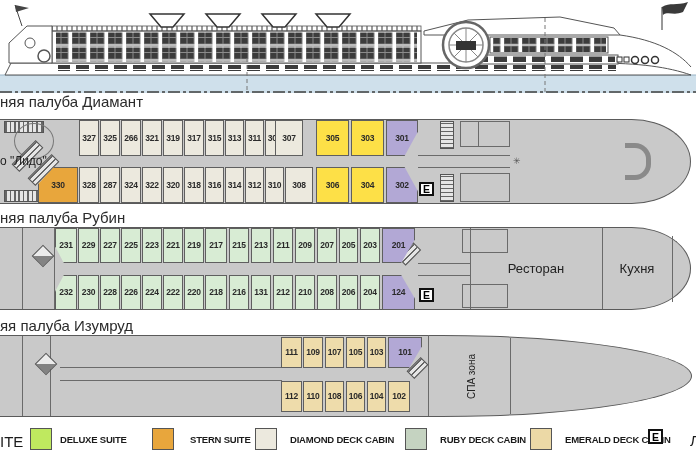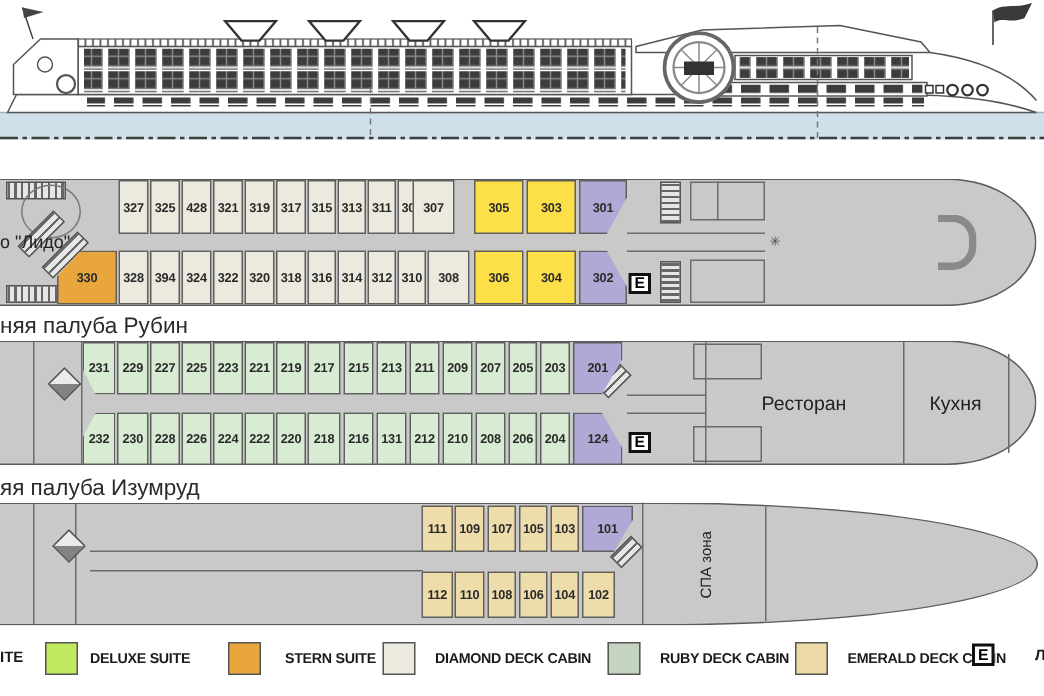--- a/index.html
+++ b/index.html
@@ -37,21 +37,21 @@
   .ebox{position:absolute;background:#fff;border:2px solid #101010;box-sizing:border-box;
         display:flex;align-items:center;justify-content:center;font-weight:700;font-size:10.5px;color:#000;z-index:4}
   
   .dtitle{position:absolute;left:0;font-size:15px;color:#2b2b2b;z-index:4;white-space:nowrap}
   .area-label{position:absolute;color:#222;z-index:4;white-space:nowrap}
   .vtext{position:absolute;writing-mode:vertical-rl;transform:rotate(180deg);text-align:center;
          font-size:10px;color:#222;z-index:4}
   
   .sw{position:absolute;width:22px;height:22px;border:1px solid #555;box-sizing:border-box;z-index:2}
   .lgl{position:absolute;font-size:9.5px;font-weight:700;color:#1b1b1b;letter-spacing:-0.2px;z-index:2;white-space:nowrap}
-  .frag{position:absolute;font-size:10px;font-weight:700;color:#1b1b1b;z-index:2;white-space:nowrap}
+  .frag{position:absolute;font-size:15px;font-weight:400;color:#1b1b1b;z-index:2;white-space:nowrap}
 </style>
 </head>
 <body>
 
 <div id="app">
 
   <svg width="696" height="97" viewBox="0 0 696 97" style="position:absolute;left:0;top:0;z-index:1">
     <defs>
       <pattern id="pw" width="18" height="15" patternUnits="userSpaceOnUse">
         <rect x="0" y="1" width="14" height="13" fill="#3c3c3c" stroke="#777" stroke-width="1"></rect>
@@ -102,20 +102,21 @@
         <line x1="454" y1="57" x2="478" y2="33"></line>
     </g>
     <rect x="456" y="41" width="20" height="9" fill="#333"></rect>
     <path d="M620 35 C656 40 678 52 691 67" fill="none" stroke="#555" stroke-width="1"></path>
     <line x1="662" y1="30" x2="662" y2="7" stroke="#333" stroke-width="1"></line>
     <path d="M662 7 C670 2 676 6 688 2 L683 12 C674 16 668 11 663 15 Z" fill="#3a3a3a"></path>
     <line x1="247" y1="58" x2="247" y2="92" stroke="#777" stroke-width="1" stroke-dasharray="4 3"></line>
     <line x1="545" y1="18" x2="545" y2="92" stroke="#777" stroke-width="1" stroke-dasharray="4 3"></line>
   </svg>
 
+  <div class="dtitle" style="top:93px">няя палуба Диамант</div>
   <div id="deck-diamond" class="deck"></div>
 
   <div class="hatch" style="left:4px;top:121px;width:40px;height:12px"></div>
   <div class="hatch" style="left:4px;top:190px;width:40px;height:12px"></div>
   <div class="arc" style="left:14px;top:123px;width:40px;height:36px"></div>
   <div class="hatch" style="left:22px;top:139px;width:11px;height:34px;transform:rotate(45deg)"></div>
   <div class="hatch" style="left:38px;top:153px;width:11px;height:34px;transform:rotate(45deg)"></div>
   <div class="area-label" style="left:0;top:154px;font-size:12px">о "Лидо"</div>
 
   <div class="ln" style="left:418px;top:155px;width:92px;height:1px"></div>
@@ -125,37 +126,37 @@
   <div class="room" style="left:460px;top:121px;width:50px;height:26px"></div>
   <div class="room" style="left:460px;top:173px;width:50px;height:29px"></div>
   <div class="ln" style="left:478px;top:121px;width:1px;height:26px"></div>
   <div class="ebox" style="left:419px;top:182px;width:15px;height:14px">E</div>
   <div class="area-label" style="left:513px;top:156px;font-size:9px;color:#555">✳</div>
   <div class="ubar" style="left:625px;top:143px;width:26px;height:37px"></div>
 
   <div class="crow" style="top:120px;height:36px">
     <div class="cab c" style="left:79px;width:20px">327</div>
     <div class="cab c" style="left:100px;width:20px">325</div>
-    <div class="cab c" style="left:121px;width:20px">428</div>
+    <div class="cab c" style="left:121px;width:20px">266</div>
     <div class="cab c" style="left:142px;width:20px">321</div>
     <div class="cab c" style="left:163px;width:20px">319</div>
     <div class="cab c" style="left:184px;width:20px">317</div>
     <div class="cab c" style="left:205px;width:19px">315</div>
     <div class="cab c" style="left:225px;width:19px">313</div>
     <div class="cab c" style="left:245px;width:19px">311</div>
     <div class="cab c" style="left:265px;width:19px">309</div>
     <div class="cab c" style="left:275px;width:28px">307</div>
     <div class="cab g" style="left:316px;width:33px">305</div>
     <div class="cab g" style="left:351px;width:33px">303</div>
     <div class="cab p clipC" style="left:386px;width:32px">301</div>
   </div>
   <div class="crow" style="top:167px;height:36px">
     <div class="cab o clipB" style="left:38px;width:40px">330</div>
     <div class="cab c" style="left:79px;width:20px">328</div>
-    <div class="cab c" style="left:100px;width:20px">394</div>
+    <div class="cab c" style="left:100px;width:20px">287</div>
     <div class="cab c" style="left:121px;width:20px">324</div>
     <div class="cab c" style="left:142px;width:20px">322</div>
     <div class="cab c" style="left:163px;width:20px">320</div>
     <div class="cab c" style="left:184px;width:20px">318</div>
     <div class="cab c" style="left:205px;width:19px">316</div>
     <div class="cab c" style="left:225px;width:19px">314</div>
     <div class="cab c" style="left:245px;width:19px">312</div>
     <div class="cab c" style="left:265px;width:19px">310</div>
     <div class="cab c" style="left:285px;width:28px">308</div>
     <div class="cab g" style="left:316px;width:33px">306</div>

